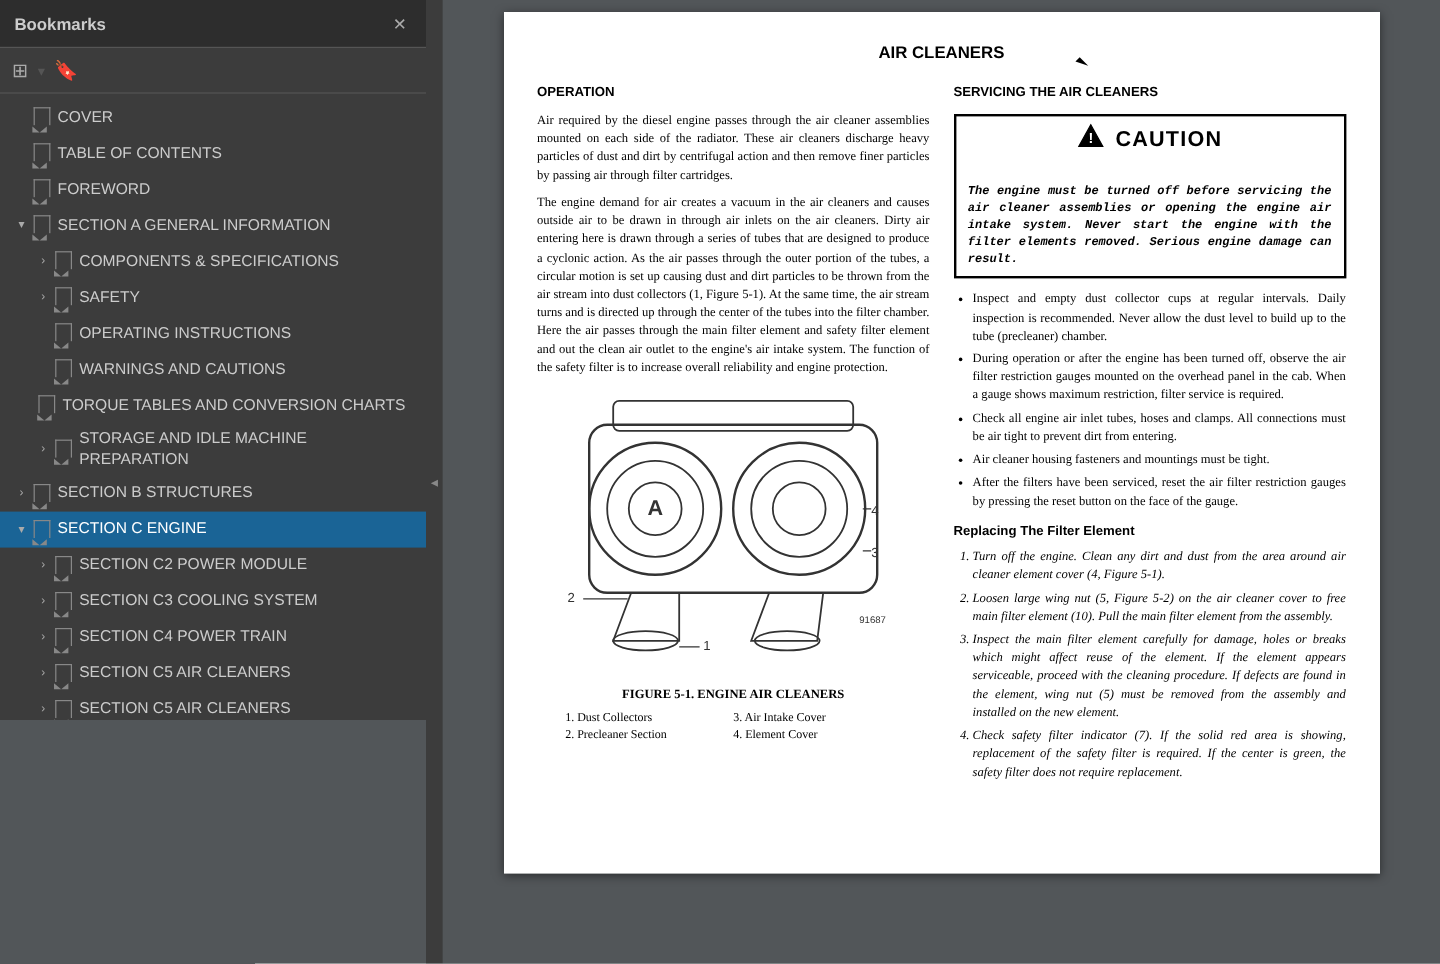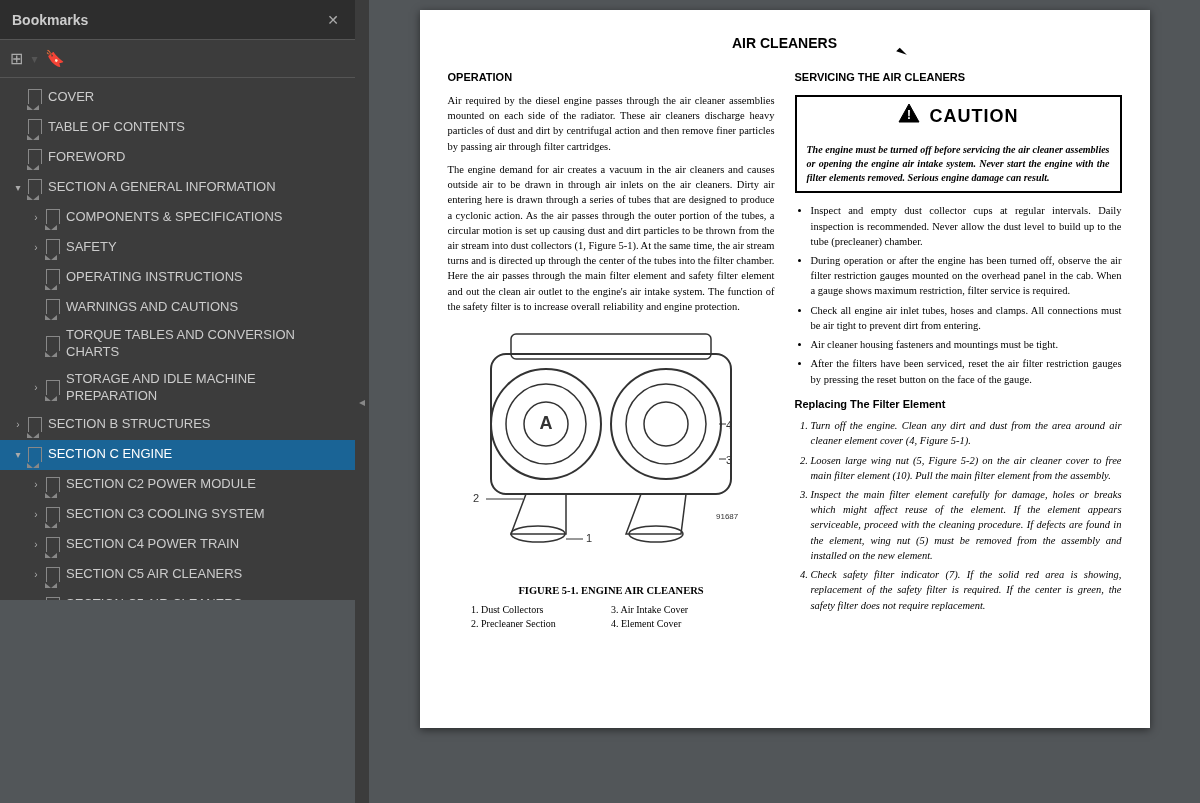--- a/index.html
+++ b/index.html
@@ -236,22 +236,23 @@
       align-items: center;
       justify-content: center;
       gap: 4px;
     }
 
     .caution-text {
       font-size: 10px;
       font-style: italic;
       font-weight: bold;
       text-align: justify;
-      margin-top: 14px;
+      margin-top: 24px;
       line-height: 1.4;
+      font-family: Liberation Mono, monospace;
     }
 
     .bullet-list {
       list-style: disc;
       padding-left: 16px;
       margin-bottom: 8px;
     }
 
     .bullet-list li {
       font-size: 10.5px;
@@ -281,21 +282,21 @@
     }
 
     .figure-area {
       margin: 10px 0;
       text-align: center;
     }
 
     .figure-caption {
       font-size: 10.5px;
       font-weight: bold;
-      margin-top: 16px;
+      margin-top: 4px;
       text-align: center;
     }
 
     .figure-labels {
       display: grid;
       grid-template-columns: 1fr 1fr;
       font-size: 10px;
       margin-top: 4px;
       text-align: left;
       max-width: 280px;
@@ -391,21 +392,21 @@
       <span class="bookmark-icon"></span>
       <span class="item-label">OPERATING INSTRUCTIONS</span>
     </div>
 
     <div class="tree-item level-2">
       <span class="expand-arrow">&nbsp;</span>
       <span class="bookmark-icon"></span>
       <span class="item-label">WARNINGS AND CAUTIONS</span>
     </div>
 
-    <div class="tree-item level-2" style="padding-left:46px;">
+    <div class="tree-item level-2" style="padding-left:32px;">
       <span class="bookmark-icon"></span>
       <span class="item-label">TORQUE TABLES AND CONVERSION CHARTS</span>
     </div>
 
     <div class="tree-item level-2">
       <span class="expand-arrow">›</span>
       <span class="bookmark-icon"></span>
       <span class="item-label">STORAGE AND IDLE MACHINE PREPARATION</span>
     </div>
 

